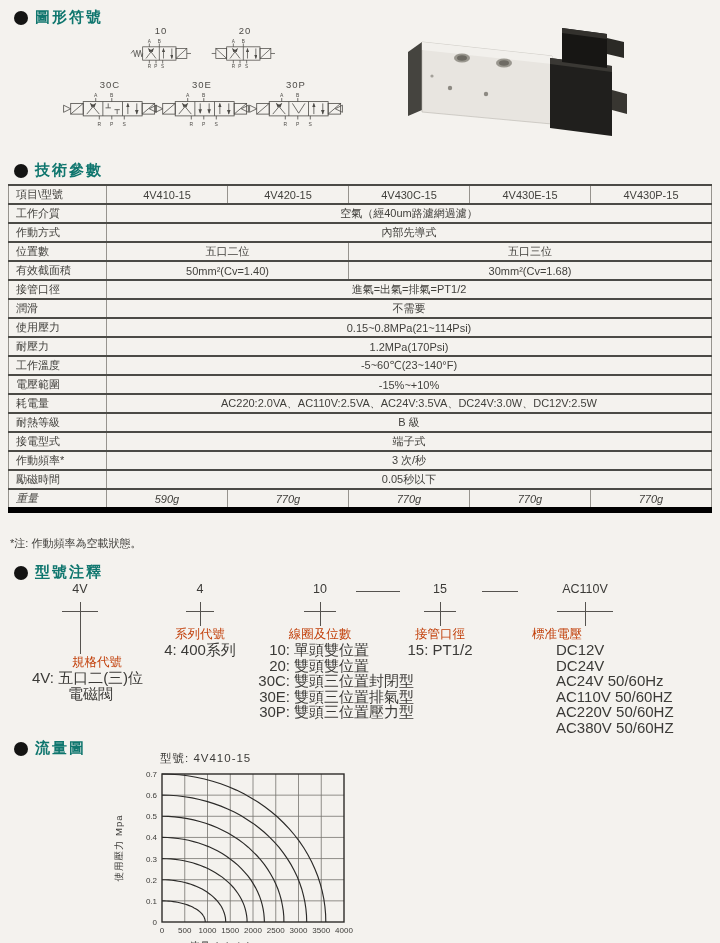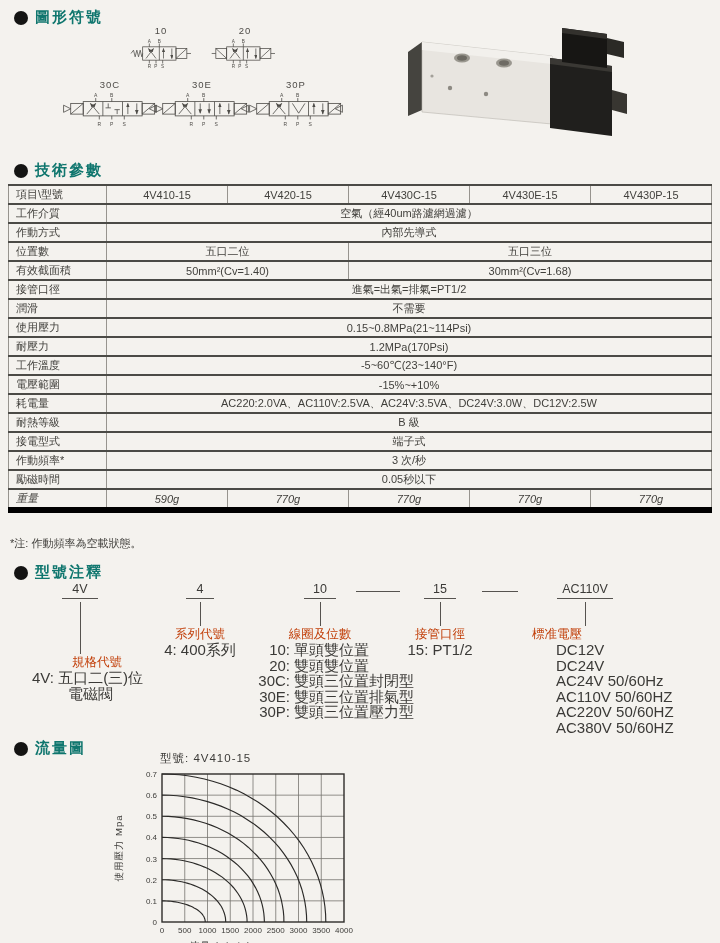--- a/index.html
+++ b/index.html
@@ -17,21 +17,21 @@
   
   .photo{position:absolute;left:402px;top:12px;}
   
   .spec{position:absolute;left:8px;top:184px;width:704px;border-collapse:collapse;table-layout:fixed;font-size:11px;}
   .spec td{height:17px;border-top:2px solid #4b4a46;border-left:1px solid #97948e;border-right:1px solid #97948e;text-align:center;padding:0 2px;color:#403f3b;white-space:nowrap;overflow:hidden;}
   .spec tr:last-child td{border-bottom:6px solid #000000;font-style:italic;}
   .spec td.lbl{text-align:left;padding-left:7px;}
   .footnote{position:absolute;left:10px;top:536px;font-size:11px;color:#403f3b;}
   
   .mc{position:absolute;left:0;top:578px;width:720px;height:160px;}
-  .mc-code{position:absolute;top:4px;text-align:center;font-size:12.5px;color:#3b3a37;border-bottom:1.4px solid #55534f;padding-bottom:2px;}
+  .mc-code{position:absolute;top:4px;text-align:center;font-size:12.5px;color:#3b3a37;border-bottom:1.4px solid #55534f;padding-bottom:15px;}
   .mc-dash{position:absolute;top:13px;border-top:1.6px solid #55534f;}
   .mc-v{position:absolute;width:0;border-left:1.3px solid #55534f;}
   .mc-label{position:absolute;text-align:center;font-size:12.5px;color:#c2410c;white-space:nowrap;}
   .mc-lines{position:absolute;font-size:15px;line-height:15.6px;color:#3b3a37;white-space:nowrap;}
   .mc-lines[data-part="0"] .mc-line:nth-child(2){padding-left:36px;}
   .mc-lines[data-part="1"],.mc-lines[data-part="3"]{text-align:center;width:120px;}
   .mc-lines[data-part="2"] .mc-line{display:flex;}
   .mc-lines[data-part="2"] .mc-k{display:inline-block;width:32px;text-align:right;margin-right:4px;flex:0 0 auto;}
   
   .flow-title{position:absolute;left:160px;top:751px;font-size:11.5px;color:#3b3a37;letter-spacing:1px;}

